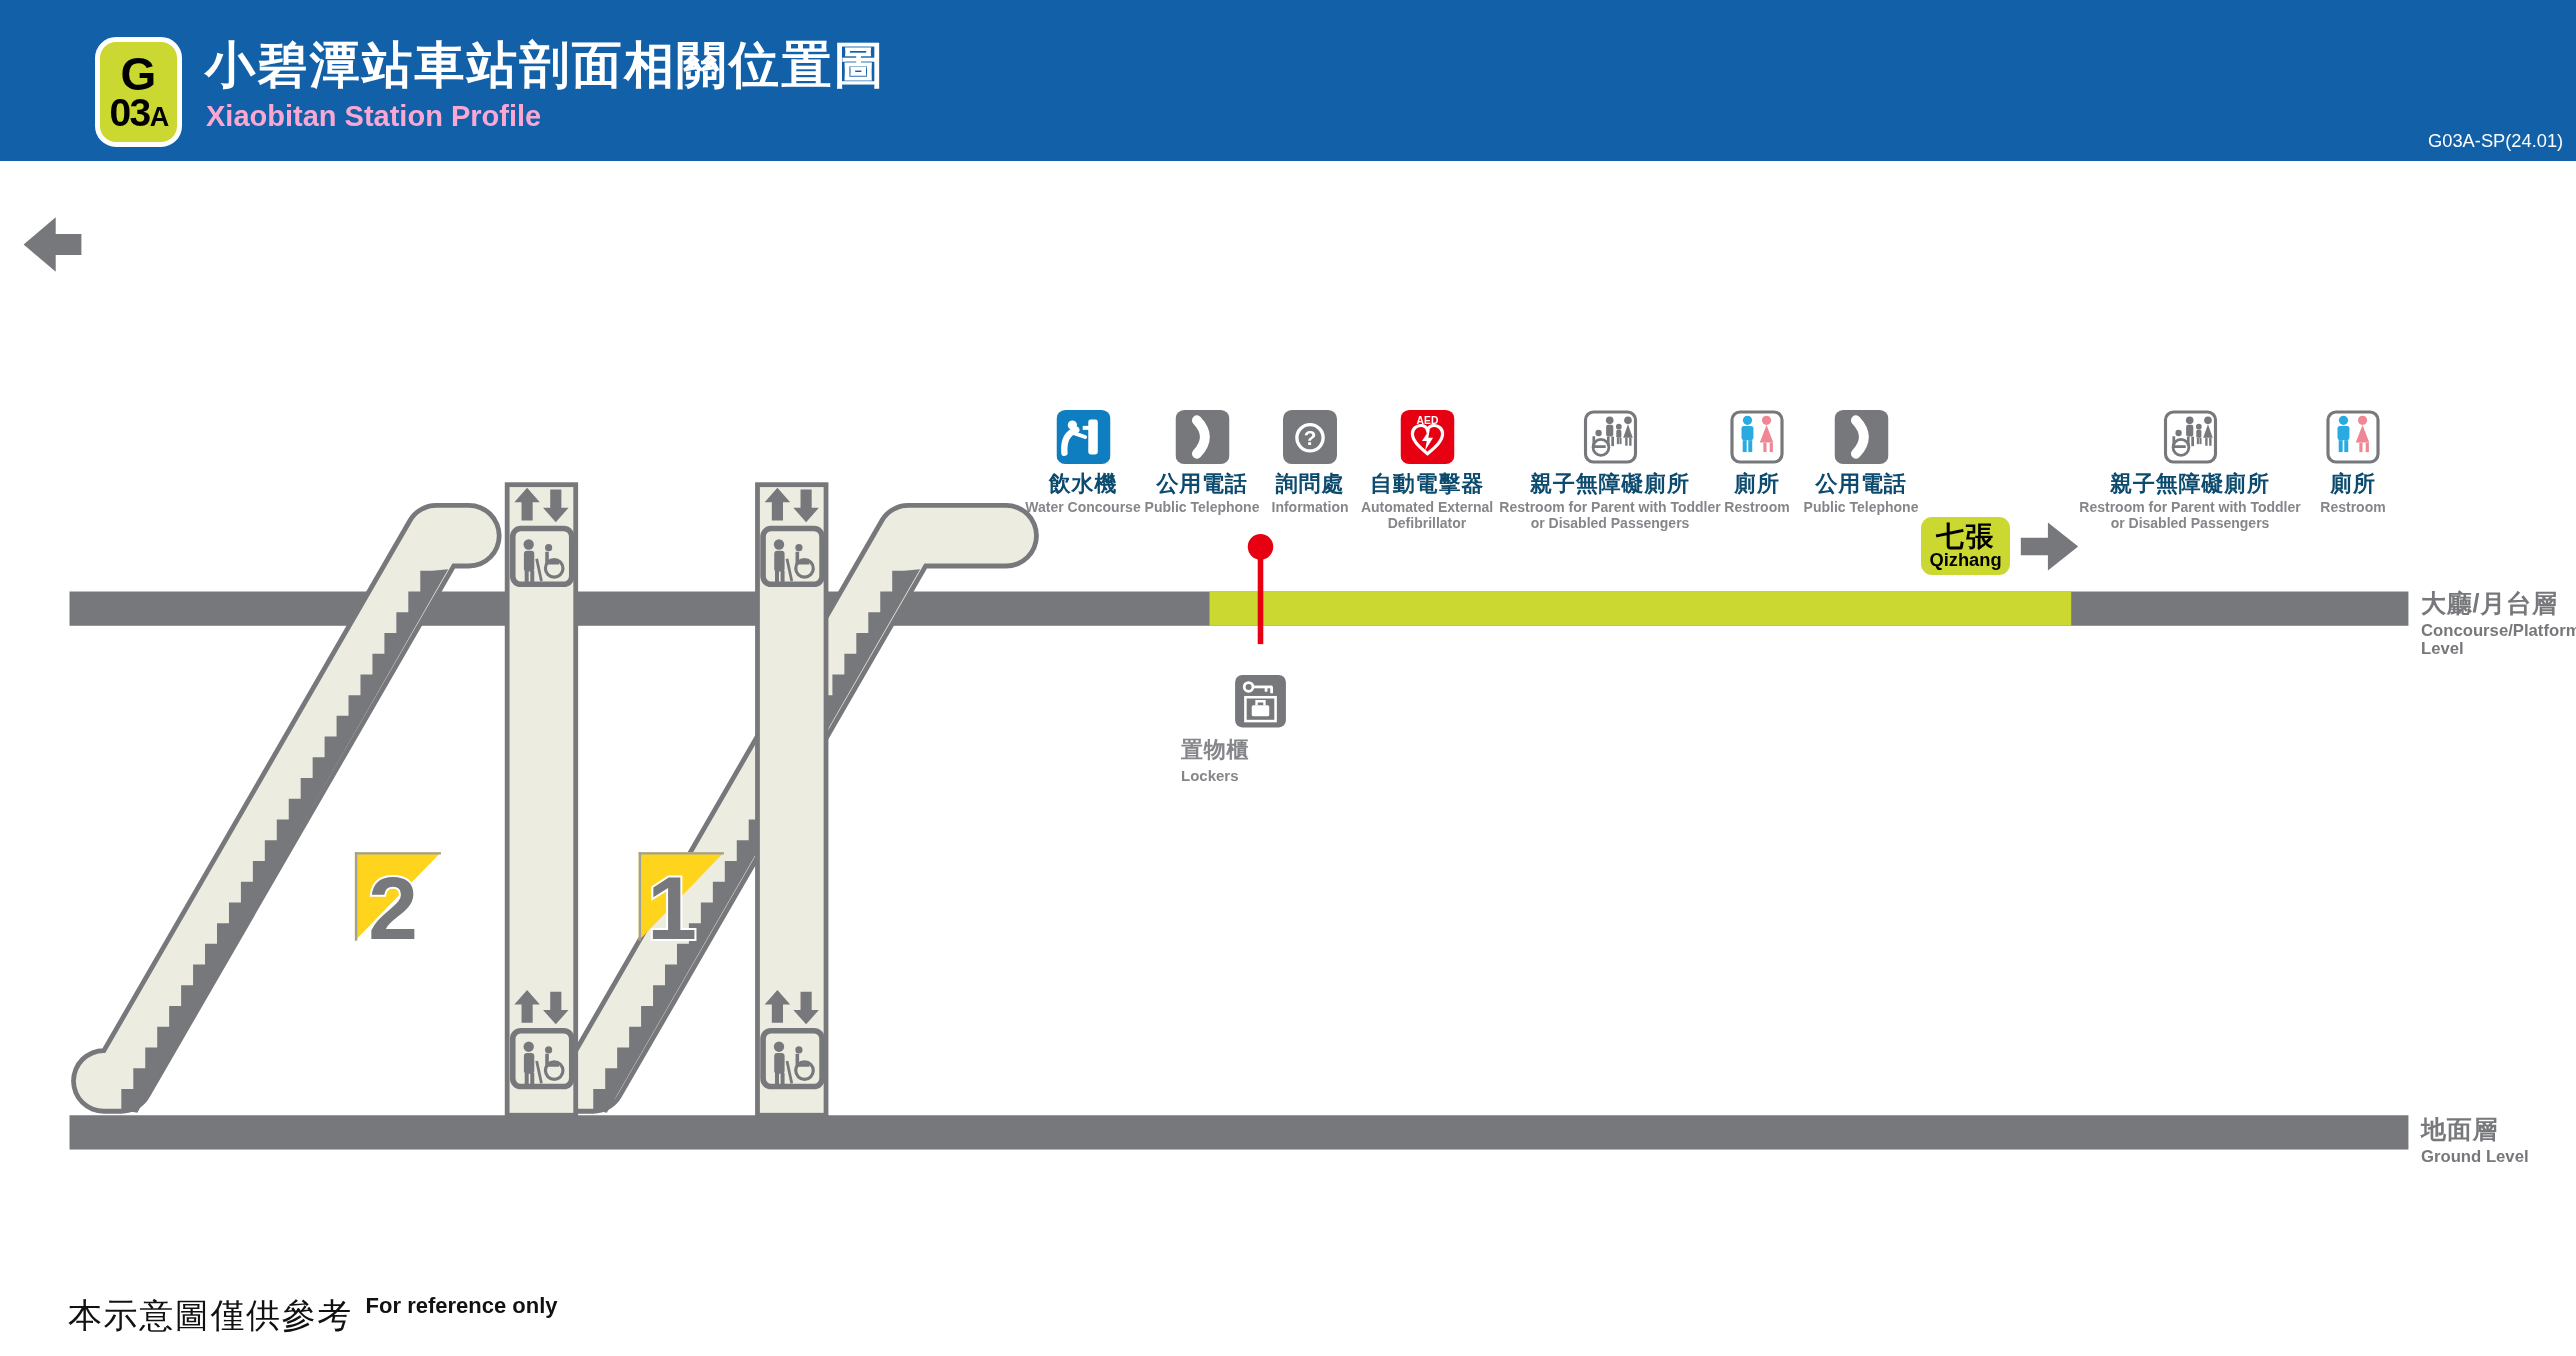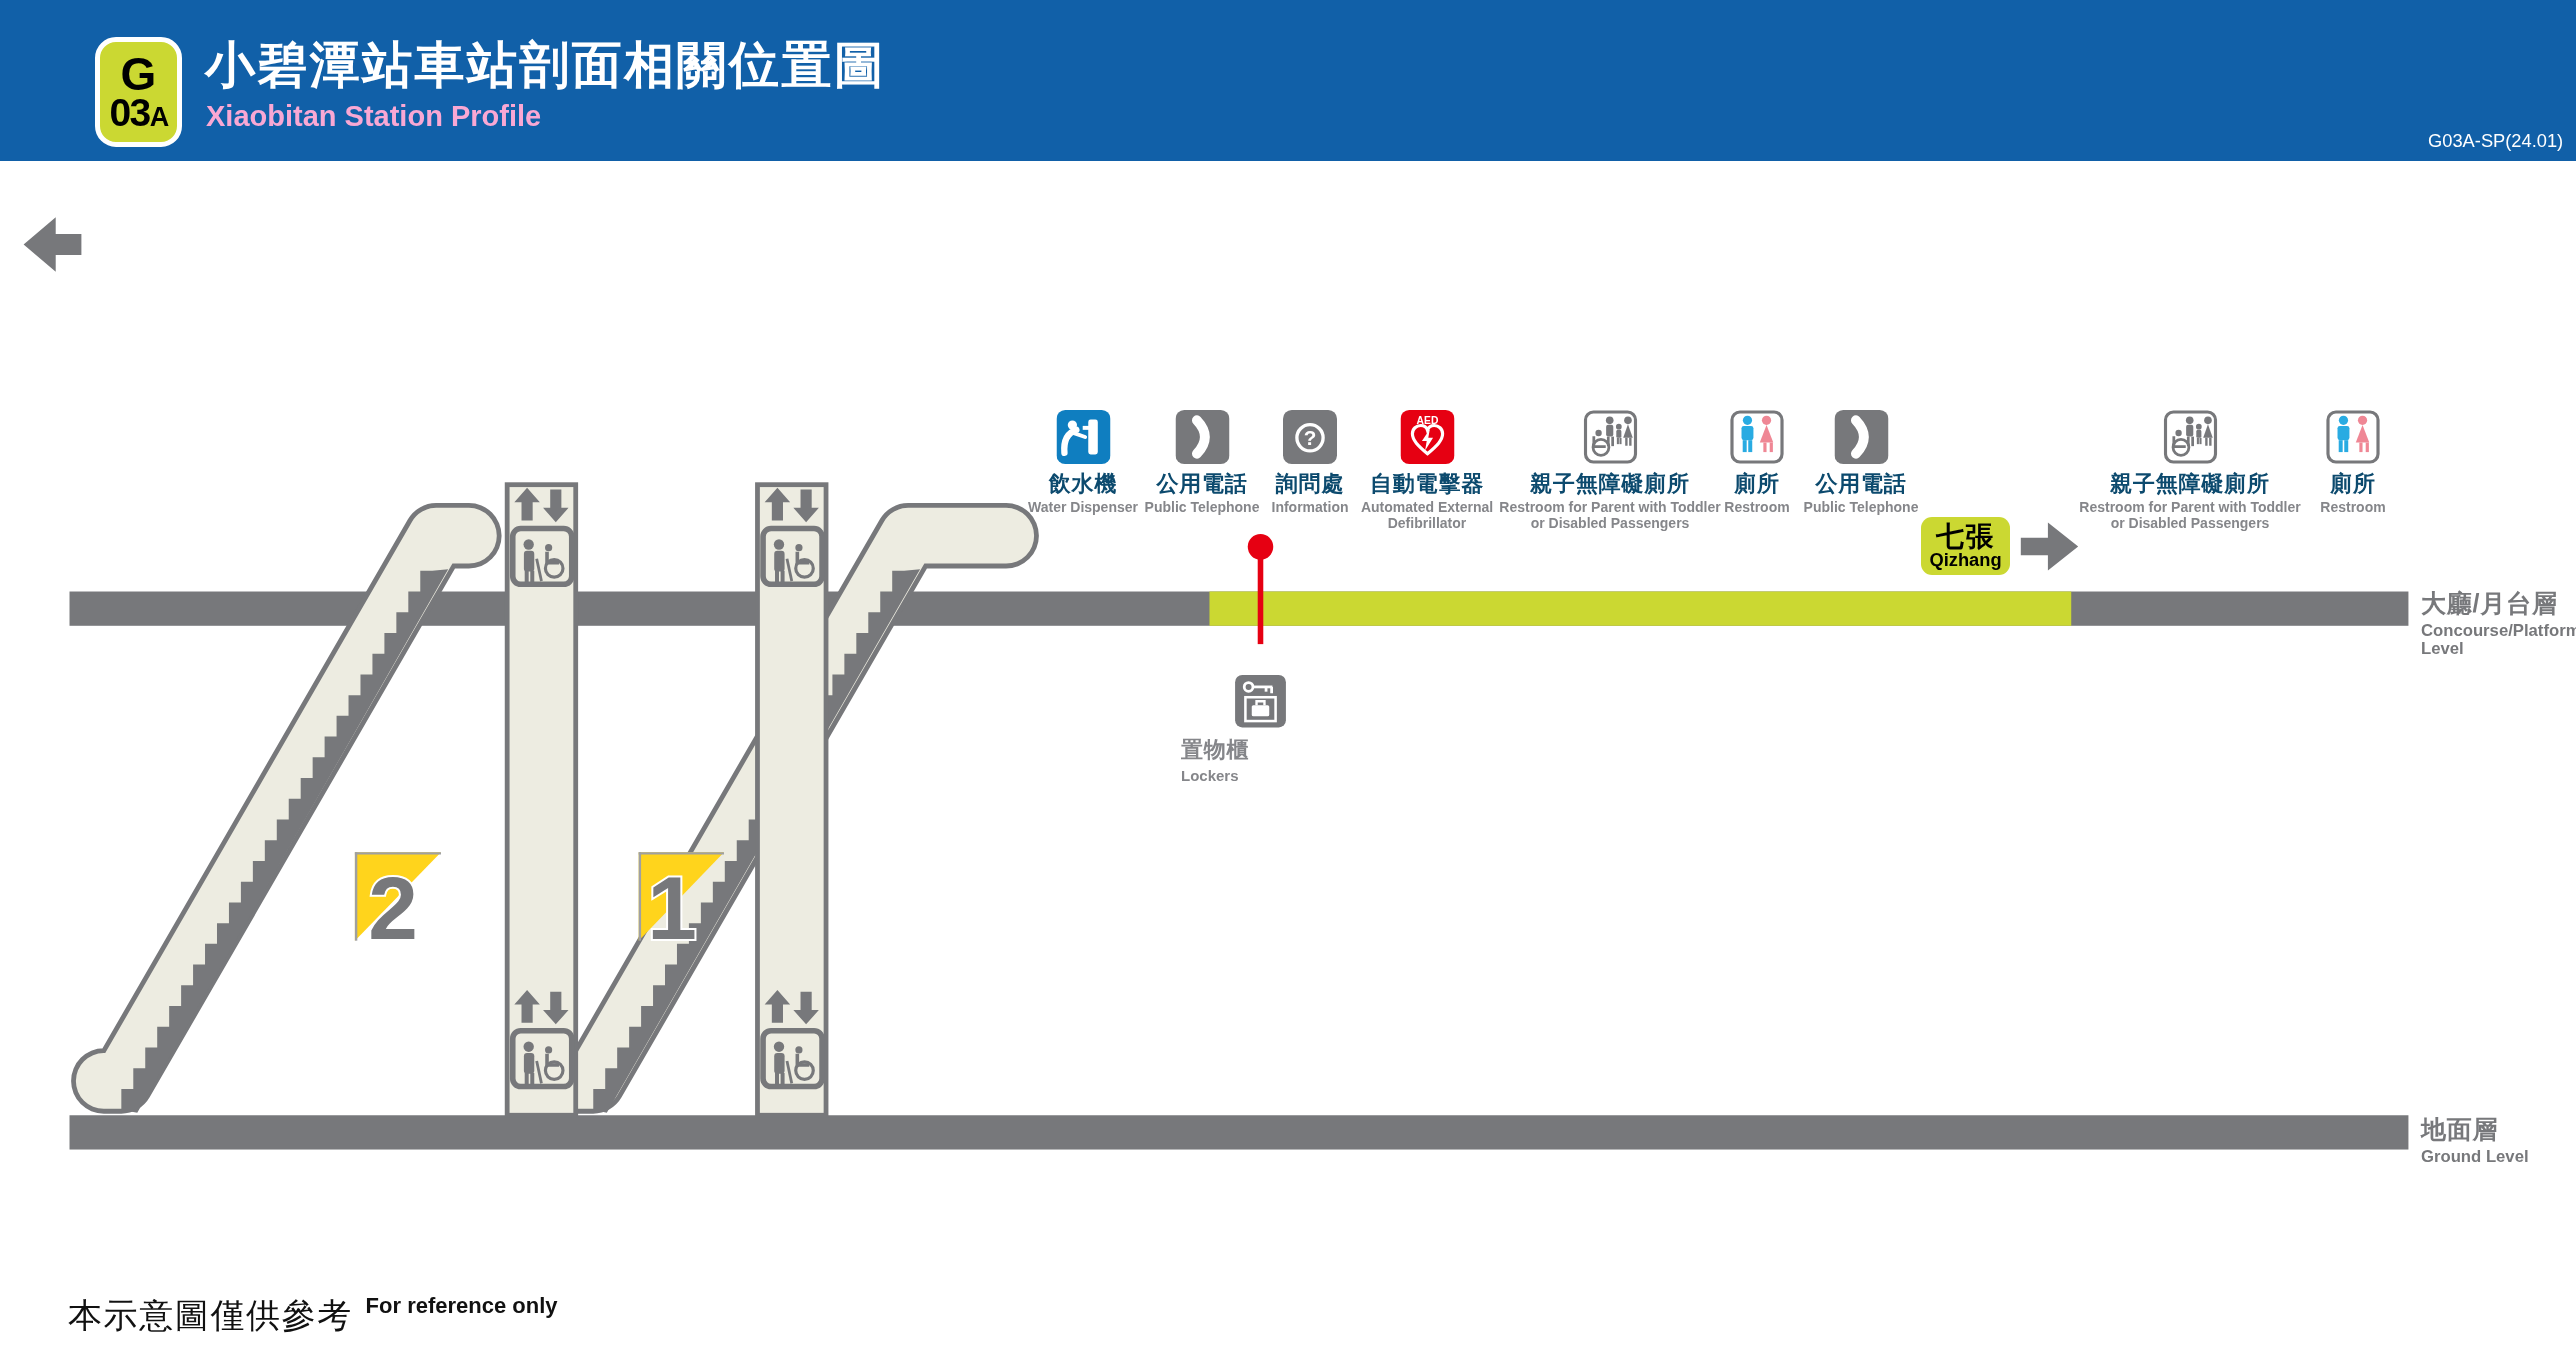--- a/index.html
+++ b/index.html
@@ -137,21 +137,21 @@
   <div class="legend-item" style="left:1083px;width:159px">
     <svg width="54" height="54" viewBox="0 0 68 68">
       <rect x="0" y="0" width="68" height="68" rx="11" fill="#0F7EC0"></rect>
       <rect x="40" y="12" width="12" height="44" rx="3" fill="#fff"></rect>
       <rect x="33" y="20" width="9" height="5" fill="#fff"></rect>
       <circle cx="20" cy="19" r="5.8" fill="#fff"></circle>
       <path d="M10,54 Q8,31 25,25" fill="none" stroke="#fff" stroke-width="8" stroke-linecap="round"></path>
       <path d="M22,29 L36,34" stroke="#fff" stroke-width="5" stroke-linecap="round"></path>
     </svg>
     <div class="zh">飲水機</div>
-    <div class="en">Water Dispenser</div>
+    <div class="en">Water Concourse</div>
   </div>
 
   <div class="legend-item" style="left:1202px;width:169px">
     <svg width="54" height="54" viewBox="0 0 68 68">
       <rect x="0" y="0" width="68" height="68" rx="11" fill="#77787B"></rect>
       <path d="M27,13 Q47,34 27,55" fill="none" stroke="#fff" stroke-width="12.5" stroke-linecap="round"></path>
     </svg>
     <div class="zh">公用電話</div>
     <div class="en">Public Telephone</div>
   </div>

